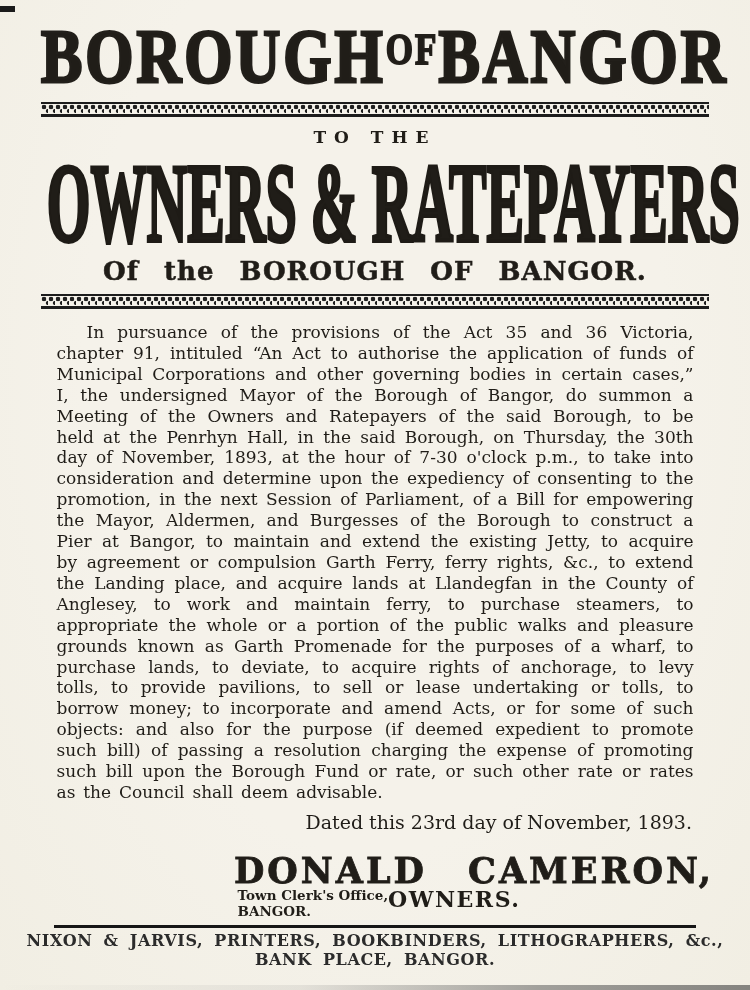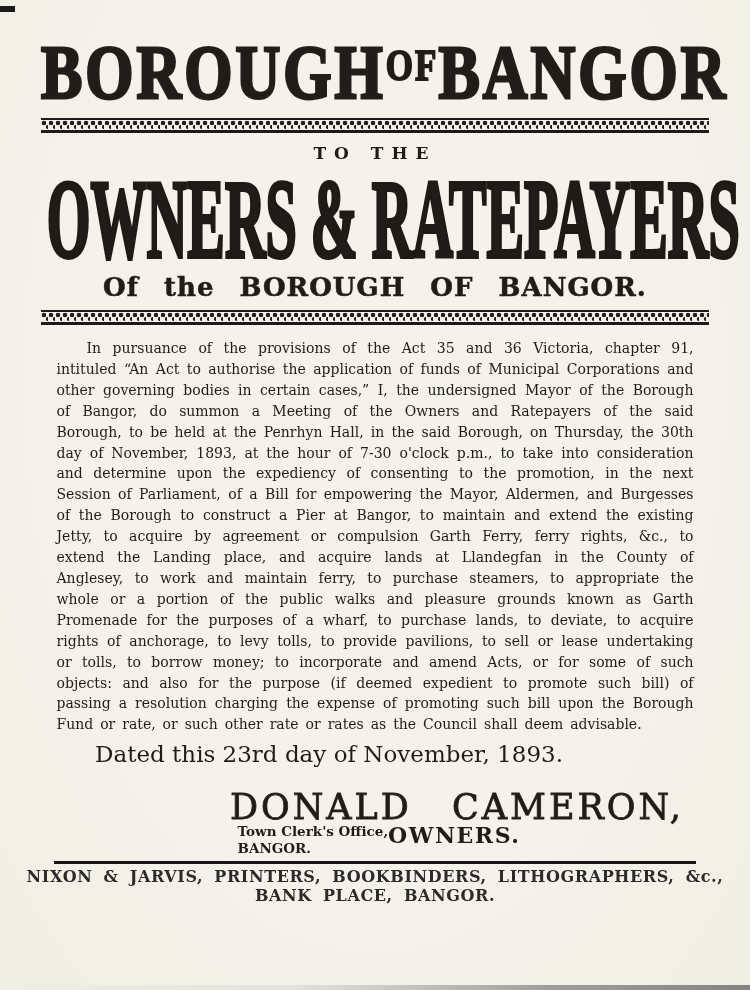--- a/index.html
+++ b/index.html
@@ -10,21 +10,21 @@
     background:radial-gradient(ellipse at 50% 38%, #f5f2ea 55%, #f1eee3 100%);
     color:#201d18;
     font-family:"DejaVu Serif", serif;
     overflow:hidden;
   }
   
   .scan-mark{position:absolute;left:0;top:6px;width:15px;height:6px;background:#1b1b1b;}
   .scan-shadow{position:absolute;left:0;bottom:0;width:100%;height:5px;
     background:linear-gradient(90deg, rgba(110,110,110,0) 0%, rgba(110,110,110,.12) 40%, rgba(80,80,80,.5) 72%, rgba(60,60,60,.6) 100%);}
   
-  .masthead{padding-top:36px;}
+  .masthead{padding-top:20px;}
   .title-row{
     width:668px;height:74px;margin:0 auto;
     display:flex;justify-content:space-between;align-items:flex-start;
     font-family:"Liberation Serif", serif;font-weight:bold;white-space:nowrap;
   }
   .title-big{
     display:inline-block;font-size:62px;line-height:60px;
     letter-spacing:3px;
     transform:scaleY(1.22);transform-origin:top;
     -webkit-text-stroke:2.4px #221f1a;
@@ -55,31 +55,31 @@
     -webkit-text-stroke:2.1px #1e1b16;
   }
   .subheadline{
     margin-top:2px;text-align:center;font-weight:bold;
     font-size:26px;line-height:30px;word-spacing:15px;letter-spacing:1px;
     -webkit-text-stroke:0.5px #221f1a;
   }
   
   .notice-body{
     width:637px;margin:13px auto 4px;
-    font-size:14px;line-height:20.9px;
+    font-size:17px;line-height:20.9px;
     text-align:justify;text-indent:30px;word-spacing:2.5px;
   }
   .dateline{
-    margin-top:7px;text-align:center;padding-right:92px;
-    font-size:23px;line-height:24px;
+    margin-top:7px;text-align:right;padding-right:58px;
+    font-size:19px;line-height:24px;
   }
   .signature-name{
-    margin-top:2px;text-align:right;padding-right:66px;
+    margin-top:2px;text-align:right;padding-right:36px;
     font-size:35px;line-height:36px;letter-spacing:3px;word-spacing:26px;
-    -webkit-text-stroke:0.8px #221f1a;white-space:nowrap;
+    -webkit-text-stroke:0.8px #221f1a;white-space:nowrap;font-weight:bold;
   }
   .sig-row{
     display:flex;justify-content:center;align-items:flex-start;
     padding:0 52px 0 60px;margin-top:-2px;
   }
   .clerk{font-size:13.5px;font-weight:bold;line-height:1.22;}
   .clerk .line2{}
   .signature-title{font-size:22px;line-height:24px;font-weight:bold;letter-spacing:1.5px;}
   .imprint-rule{width:642px;margin:5px auto 0;border-top:3.5px solid #161616;}
   .imprint{

